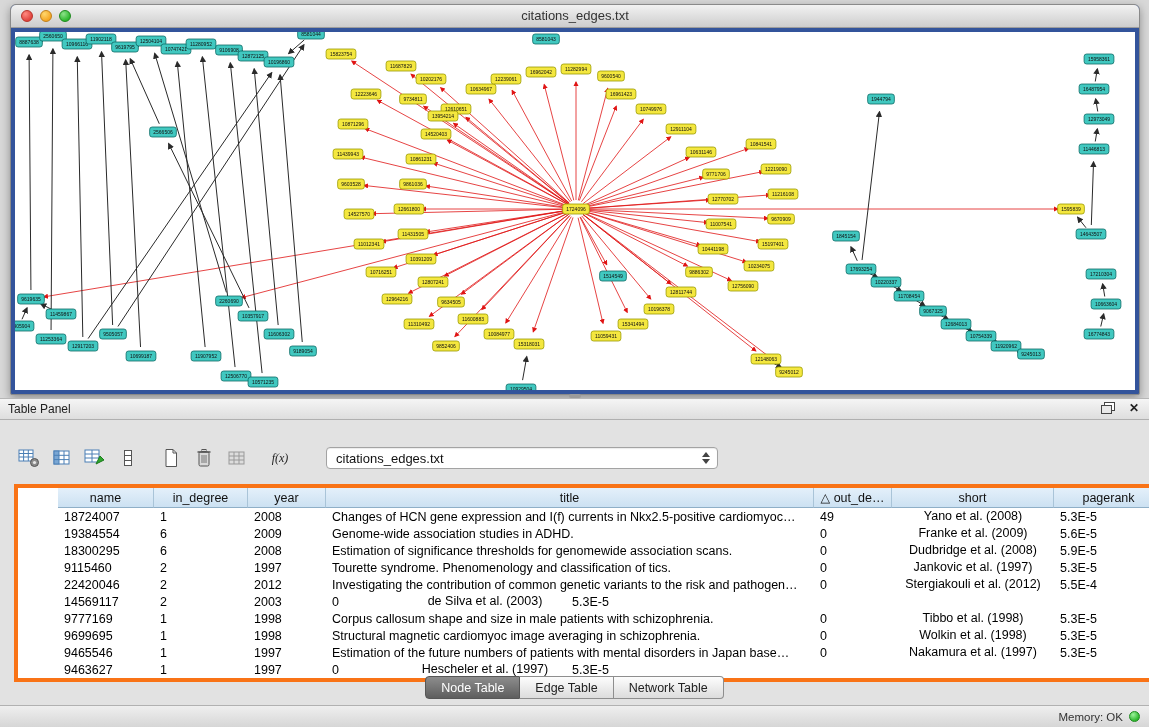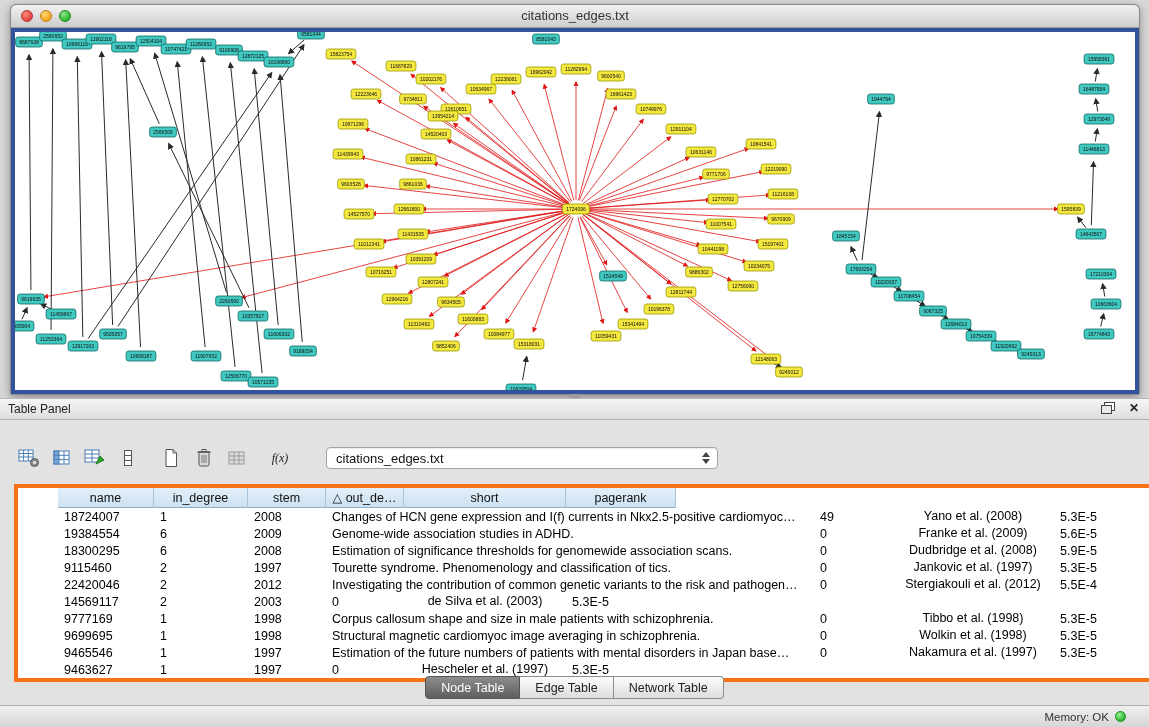--- a/index.html
+++ b/index.html
@@ -51,21 +51,21 @@
   .vthumb{position:absolute;top:2px;left:2px;width:10px;height:56px;border-radius:5px;background:#bfbfbf;}
 
   
   .tabs{position:absolute;top:256px;left:0;width:100%;display:flex;justify-content:center;}
   .tab{height:21px;display:flex;align-items:center;padding:0 15px;font-size:12.5px;color:#222;background:linear-gradient(#fdfdfd,#dcdcdc);border:1px solid #8e8e8e;border-left:none;cursor:default;}
   .tab.first{border-left:1px solid #8e8e8e;border-radius:4px 0 0 4px;}
   .tab.last{border-radius:0 4px 4px 0;}
   .tab.active{background:linear-gradient(#8d8d8d,#5e5e5e);color:#fff;border-color:#565656;}
 
   
-  .statusbar{position:absolute;top:705px;left:0;width:1149px;height:22px;background:linear-gradient(#efefef,#d6d6d6);border-top:1px solid #b1b1b1;box-sizing:border-box;display:flex;align-items:center;justify-content:flex-end;padding-right:23px;gap:6px;}
+  .statusbar{position:absolute;top:705px;left:0;width:1149px;height:22px;background:linear-gradient(#efefef,#d6d6d6);border-top:1px solid #b1b1b1;box-sizing:border-box;display:flex;align-items:center;justify-content:flex-end;padding-right:9px;gap:6px;}
   .mem-label{font-size:11.5px;color:#333;}
   .mem-dot{width:11px;height:11px;border-radius:50%;background:radial-gradient(circle at 35% 30%,#9bf29b,#2eb82e 70%);border:1px solid #1d8a1d;box-sizing:border-box;}
 </style>
 </head>
 <body>
 
 <div id="desktop">
 
   <div class="net-window">
     <div class="titlebar">
@@ -693,21 +693,22 @@
             <i class="up"></i>
             <i class="down"></i>
           </span>
       </div>
     </div>
 
     <div class="table">
       <div class="thead" id="thead">
           <div class="th c0">name</div>
           <div class="th c1">in_degree</div>
-          <div class="th c2">stem</div>
+          <div class="th c2">year</div>
+          <div class="th c3">title</div>
           <div class="th c4">△ out_de…</div>
           <div class="th c5">short</div>
           <div class="th c6">pagerank</div>
         </div>
       <div class="tbody" id="tbody">
           <div class="tr">
             <div class="td c0">18724007</div>
             <div class="td c1">1</div>
             <div class="td c2">2008</div>
             <div class="td c3">Changes of HCN gene expression and I(f) currents in Nkx2.5-positive cardiomyoc…</div>

